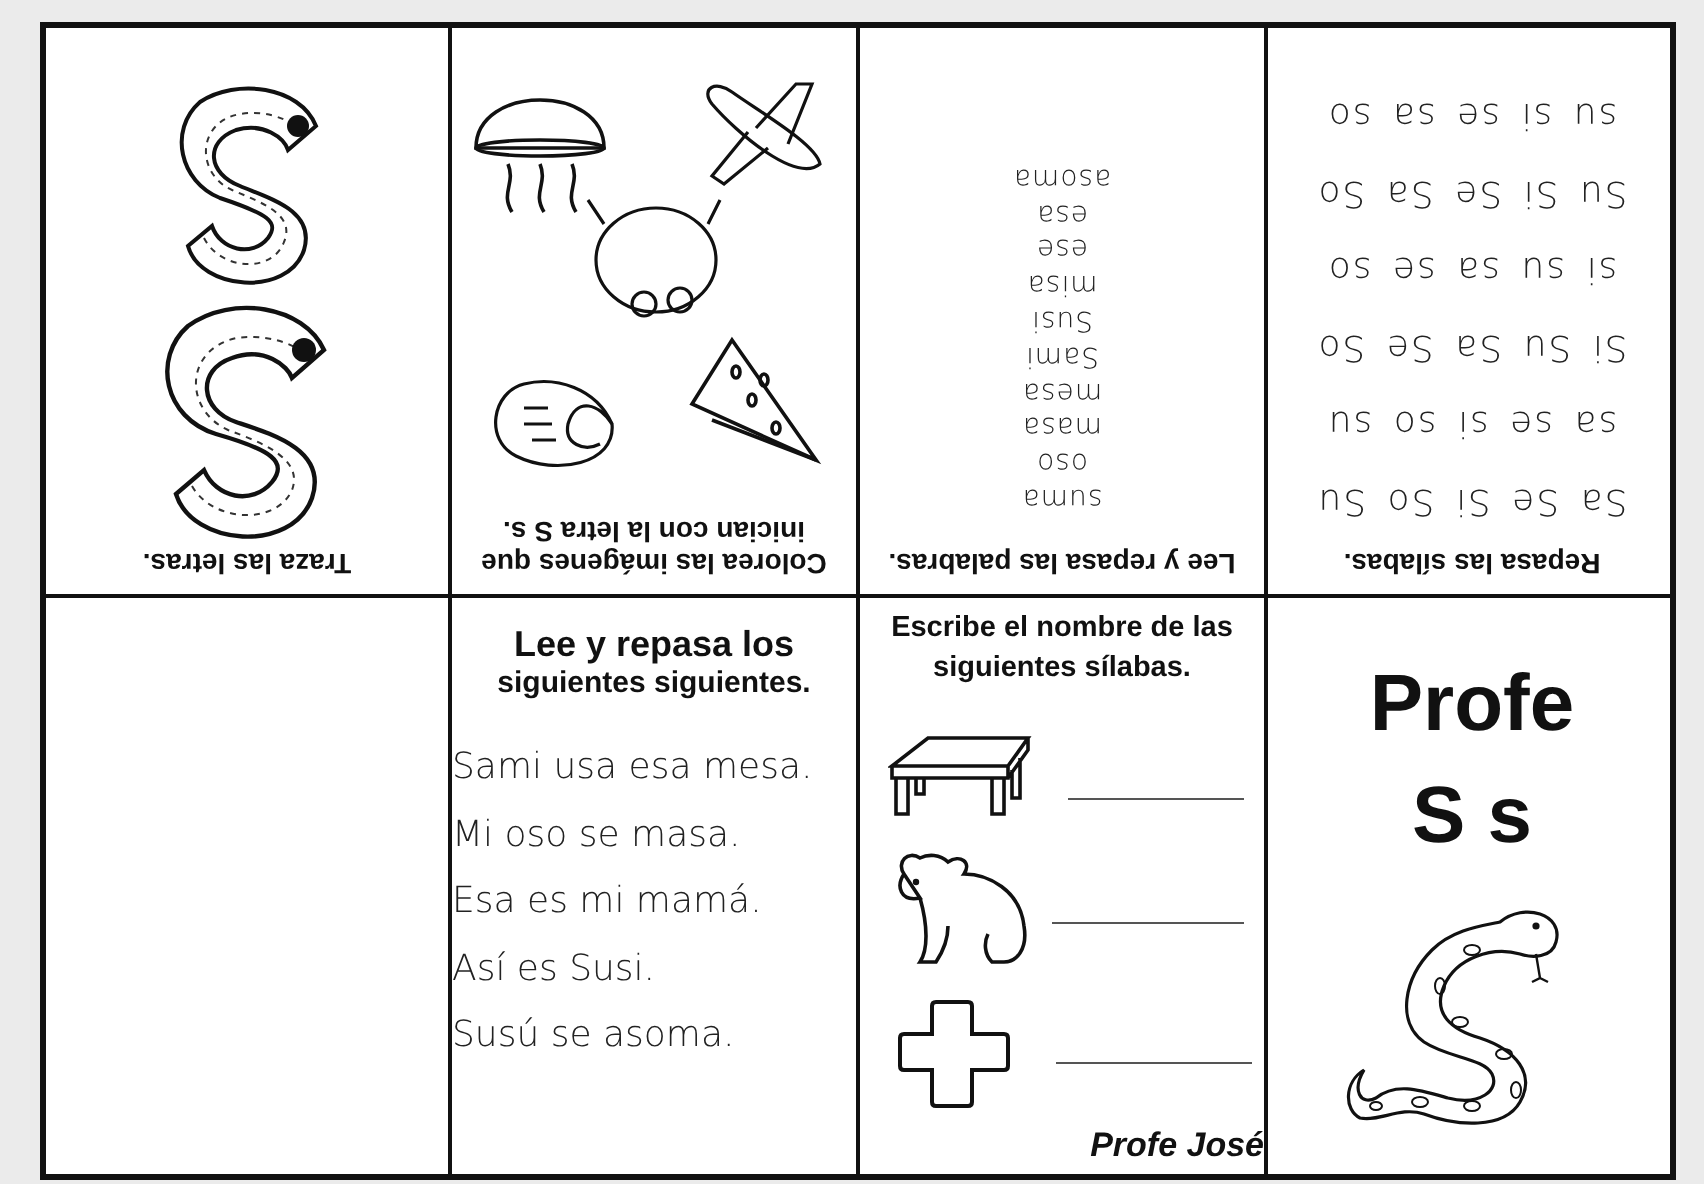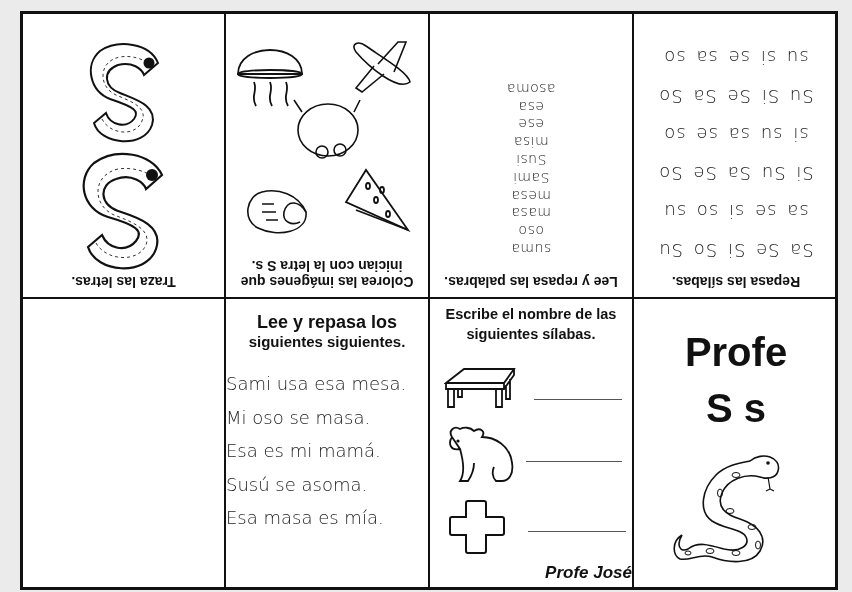--- a/index.html
+++ b/index.html
@@ -112,22 +112,22 @@
   </div>
 
 
   <div class="panel" style="left:203px;top:285px;width:202px;height:291px">
     <div class="title-b" style="position:absolute;top:14px;left:0;right:0;font-size:18px">Lee y repasa los</div>
     <div class="title-b" style="position:absolute;top:34px;left:0;right:0;font-size:15px">siguientes siguientes.</div>
     <div class="sent" style="position:absolute;top:68px;left:0;right:0">
       <div>Sami usa esa mesa.</div>
       <div>Mi oso se masa.</div>
       <div>Esa es mi mamá.</div>
+      <div>Así es Susi.</div>
       <div>Susú se asoma.</div>
-      <div>Esa masa es mía.</div>
     </div>
   </div>
 
   <div class="panel" style="left:407px;top:285px;width:202px;height:290px">
     <div class="title-b" style="position:absolute;top:6px;left:0;right:0;font-size:14.5px">Escribe el nombre de las</div>
     <div class="title-b" style="position:absolute;top:26px;left:0;right:0;font-size:14.5px">siguientes sílabas.</div>
     <svg style="position:absolute;left:14px;top:68px" width="72" height="42" viewBox="0 0 72 42">
       <path d="M2 16 L20 2 L70 2 L60 16 Z M2 16 L2 22 L60 22 L60 16 M60 22 L70 8 L70 2 M4 22 L4 40 L10 40 L10 22 M52 22 L52 40 L58 40 L58 22 M14 22 L14 30 L18 30 L18 22 M62 18 L62 32 L66 32 L66 12" fill="none" stroke="#111" stroke-width="1.8"></path>
     </svg>
     <div class="wline" style="left:104px;top:100px;width:88px"></div>

